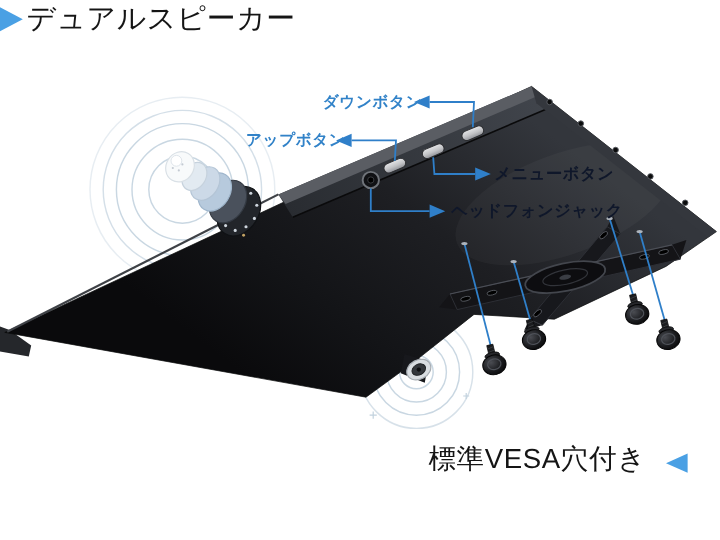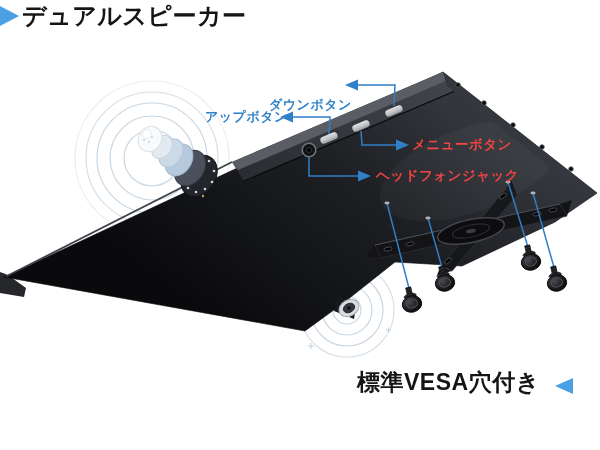--- a/index.html
+++ b/index.html
@@ -2,23 +2,23 @@
 <html><head>
 <meta charset="utf-8">
 <style>
   html,body { margin:0; padding:0; background:#ffffff; }
   .stage {
     position:relative; width:600px; height:450px; background:#ffffff;
     overflow:hidden; font-family:"Liberation Sans", sans-serif;
   }
   .scene { position:absolute; left:0; top:0; }
   .label { position:absolute; white-space:nowrap; line-height:1.1; }
-  .heading { font-size:24px; font-weight:bold; color:#151515; letter-spacing:0.5px; }
+  .heading { font-size:24px; font-weight:normal; color:#151515; letter-spacing:0.5px; }
   .blabel-light { font-size:13px; font-weight:bold; color:#3182c8; letter-spacing:0.5px; }
-  .blabel-dark  { font-size:13.5px; font-weight:bold; color:#ef4444; letter-spacing:0.5px; }
+  .blabel-dark  { font-size:13.5px; font-weight:bold; color:#0f172a; letter-spacing:0.5px; }
   .tri-right {
     position:absolute; width:0; height:0;
     border-top:10px solid transparent; border-bottom:10px solid transparent;
     border-left:19px solid #4aa0e4;
   }
   .tri-left {
     position:absolute; width:0; height:0;
     border-top:8px solid transparent; border-bottom:8px solid transparent;
     border-right:18px solid #4aa0e4;
   }
@@ -204,21 +204,21 @@
       <path d="M345,85 L358,79.5 L358,90.5 Z"></path>
       <path d="M280,117 L293,111.5 L293,122.5 Z"></path>
       <path d="M409,145 L396,139.5 L396,150.5 Z"></path>
       <path d="M371,176 L358,170.5 L358,181.5 Z"></path>
     </g>
   </svg>
 
   <div class="tri-right" style="left:0px; top:6px;"></div>
   <div class="label heading" style="left:22px; top:3px;">デュアルスピーカー</div>
 
-  <div class="label blabel-light" style="left:269px; top:78px;margin-top:20px;">ダウンボタン</div>
+  <div class="label blabel-light" style="left:269px; top:78px;">ダウンボタン</div>
   <div class="label blabel-light" style="left:205px; top:110px;text-align:right;">アップボタン</div>
   <div class="label blabel-dark" style="left:412px; top:138px;">メニューボタン</div>
   <div class="label blabel-dark" style="left:376px; top:169px;">ヘッドフォンジャック</div>
 
   <div class="label heading" style="left:357px; top:370px; font-size:23px;">標準VESA穴付き</div>
   <div class="tri-left" style="left:555px; top:378px;"></div>
 
 </div>
 
 </body></html>

